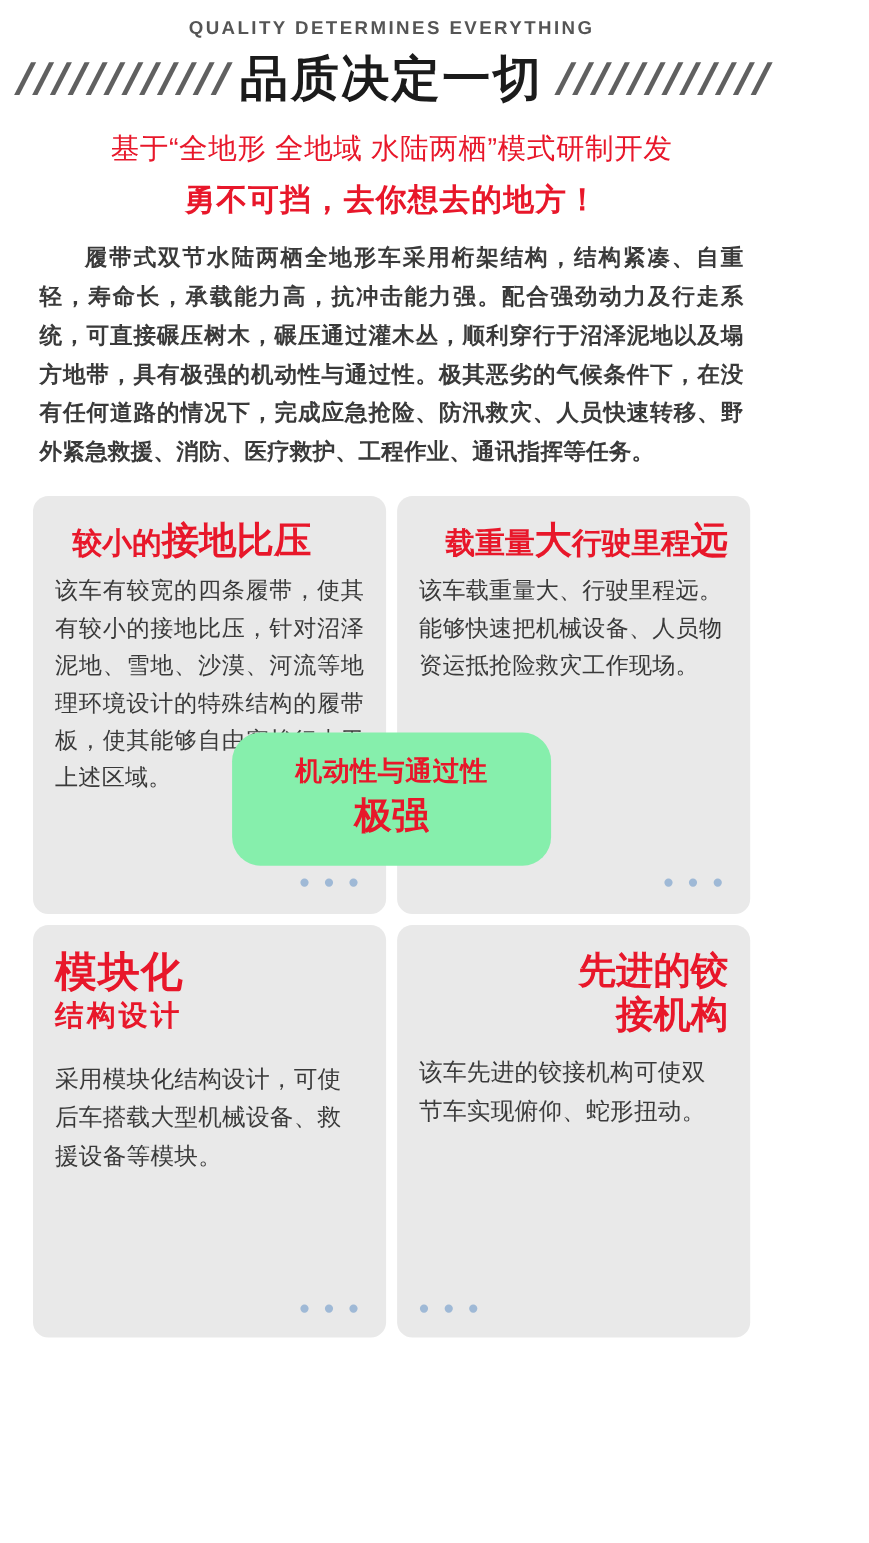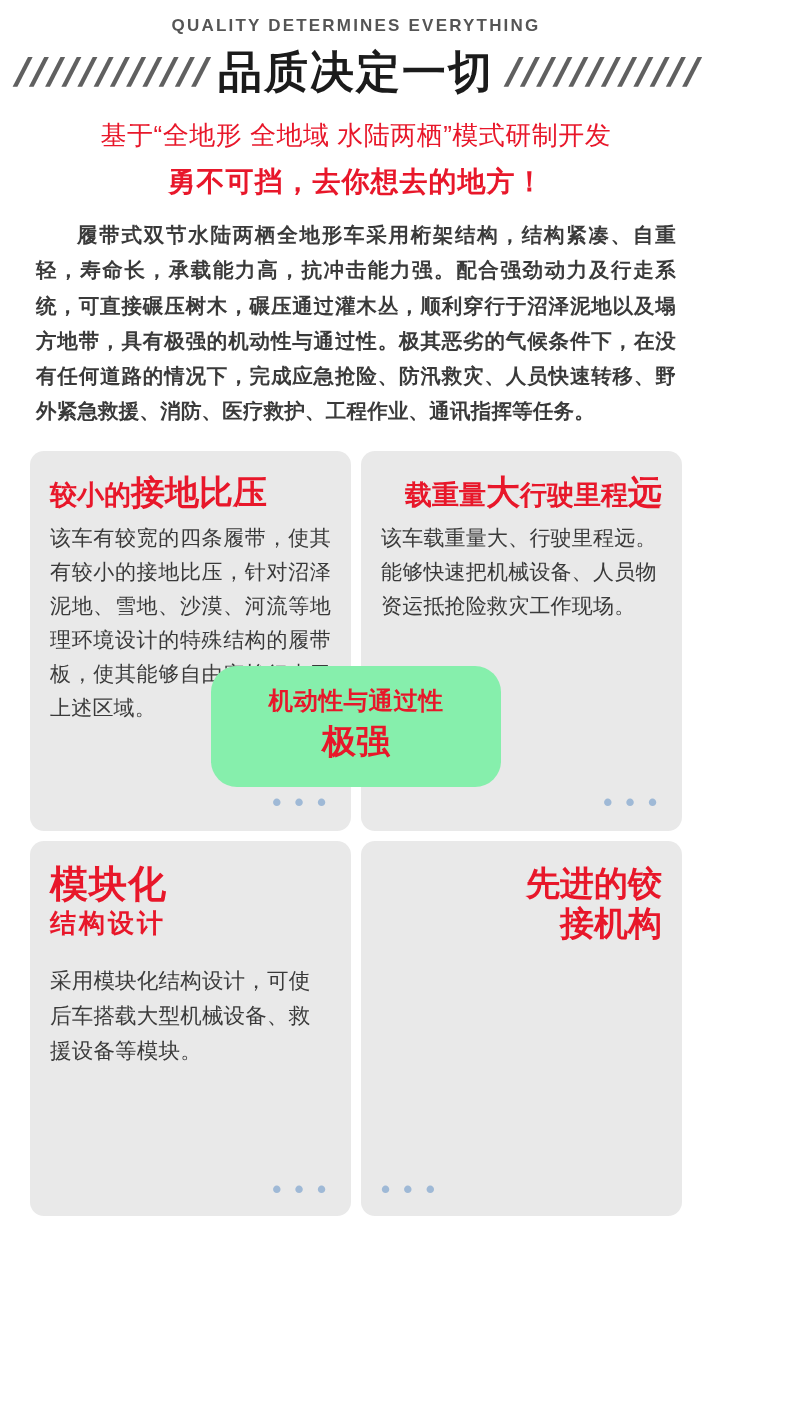--- a/index.html
+++ b/index.html
@@ -119,21 +119,21 @@
   .dots {
     position: absolute;
     color: #9fb9d6;
     font-size: 26px;
     letter-spacing: 3px;
     font-weight: bold;
     line-height: 1;
   }
 
   
-  #card-ground .ttl { font-size: 27px; }
+  #card-ground .ttl { font-size: 27px; margin-left: 16px; }
   #card-ground .ttl .big { font-size: 34px; }
   #card-ground .body { text-align: justify; }
   #card-ground .dots { right: 22px; bottom: 16px; }
 
   #card-load { text-align: right; }
   #card-load .ttl { font-size: 27px; }
   #card-load .ttl .big { font-size: 34px; }
   #card-load .body { text-align: left; }
   #card-load .dots { right: 22px; bottom: 16px; }
 
@@ -225,20 +225,21 @@
       </div>
       <div class="body">采用模块化结构设计，可使后车搭载大型机械设备、救援设备等模块。</div>
       <div class="dots">• • •</div>
     </div>
 
     <div class="card" id="card-hinge">
       <div class="ttl">
         <span>先进的</span><span>铰</span><br>
         <span>接机构</span>
       </div>
+      <div class="body">该车先进的铰接机构可使双节车实现俯仰、蛇形扭动。</div>
       <div class="dots">• • •</div>
     </div>
 
     <div class="center-card">
       <div class="ttl1">机动性与通过性</div>
       <div class="ttl2">极强</div>
     </div>
 
   </div>
 </div>

